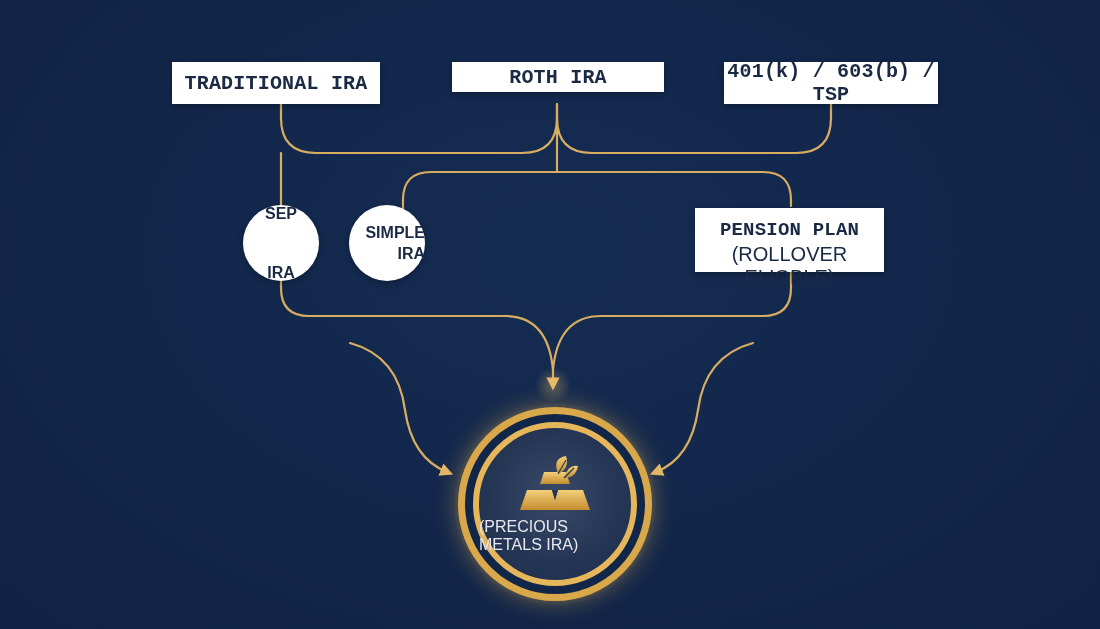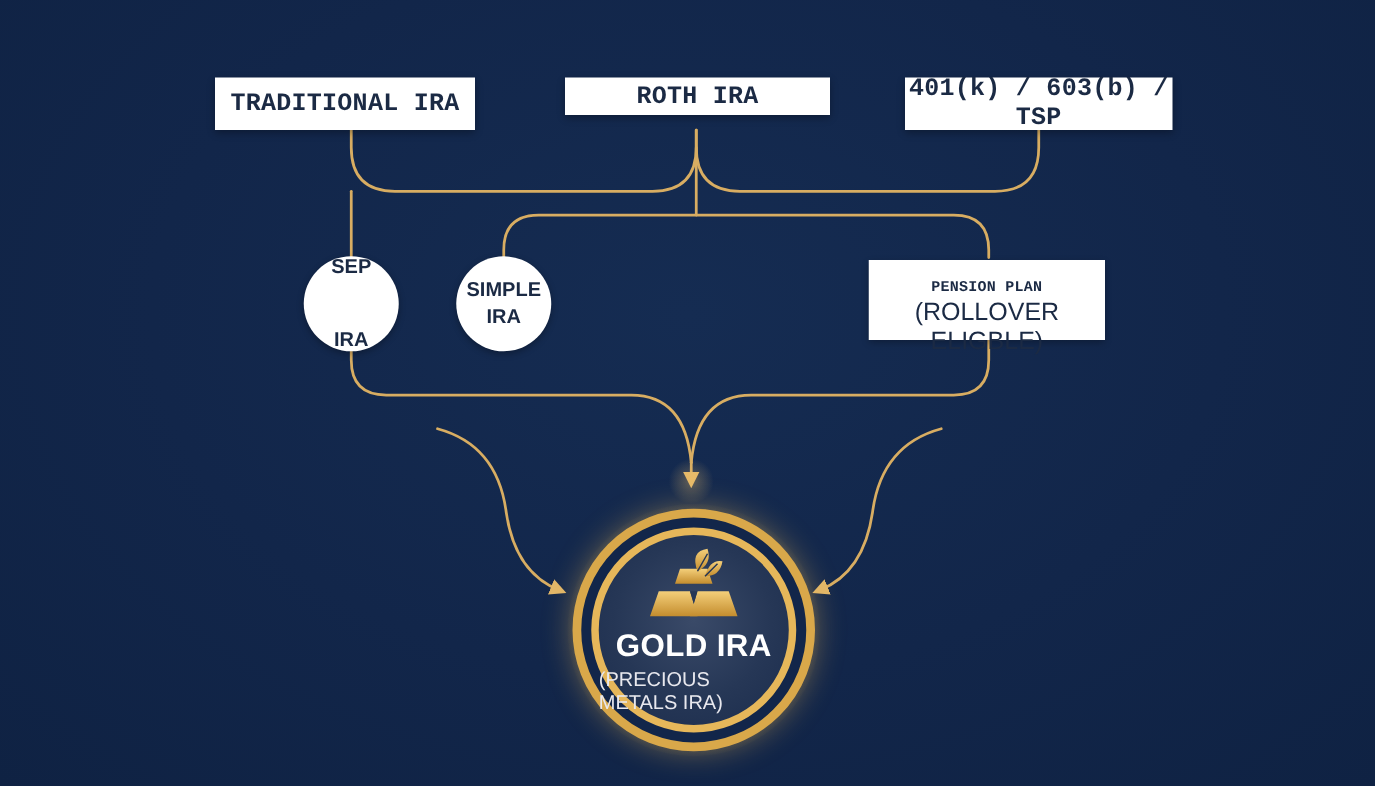--- a/index.html
+++ b/index.html
@@ -96,27 +96,27 @@
   <span class="main">ROTH IRA</span>
 </div>
 <div class="box" style="left:724px; top:62px; width:214px; height:42px;">
   <span class="main">401(k) / 603(b) / TSP</span>
 </div>
 
 <div class="circle" style="left:243px; top:205px; width:76px; height:76px;gap:38px;">
   <span>SEP</span>
   <span>IRA</span>
 </div>
-<div class="circle" style="left:365px; top:205px; width:76px; height:76px;">
+<div class="circle" style="left:349px; top:205px; width:76px; height:76px;align-items:flex-end;">
   <span>SIMPLE</span>
   <span>IRA</span>
 </div>
 
 <div class="box" style="left:695px; top:208px; width:189px; height:64px;">
-  <span class="main" style="font-size:12px;margin-top:28px;">PENSION PLAN</span>
+  <span class="main" style="font-size:19px;margin-top:28px;">PENSION PLAN</span>
   <span class="sub">(ROLLOVER ELIGBLE)</span>
 </div>
 
 <div class="gold-wrap"></div>
 <div class="ring-outer"></div>
 <div class="ring-inner">
   <svg class="bars" viewBox="0 0 82 60">
     <defs>
       <linearGradient id="goldg" x1="0" y1="0" x2="0" y2="1">
         <stop offset="0%" stop-color="#f4cf7a"></stop>
@@ -129,15 +129,14 @@
     <polygon points="6,56 13,36 38,36 44,56" fill="url(#goldg)"></polygon>
 
     <polygon points="38,56 44,36 69,36 76,56" fill="url(#goldg)"></polygon>
 
     <polygon points="38,36 44,36 41,46" fill="#263756"></polygon>
 
     <path d="M44,20 Q38,4 52,2 Q56,14 44,20 z" fill="url(#goldg)"></path>
     <path d="M50,24 Q54,10 64,12 Q62,24 50,24 z" fill="url(#goldg)"></path>
     <path d="M44,20 L52,6 M50,24 L60,14" stroke="#263756" stroke-width="1.2" fill="none"></path>
   </svg>
-  <span class="gold-title">GOLD IRA</span>
   <span class="gold-sub">(PRECIOUS METALS IRA)</span>
 </div>
 
 </body></html>

